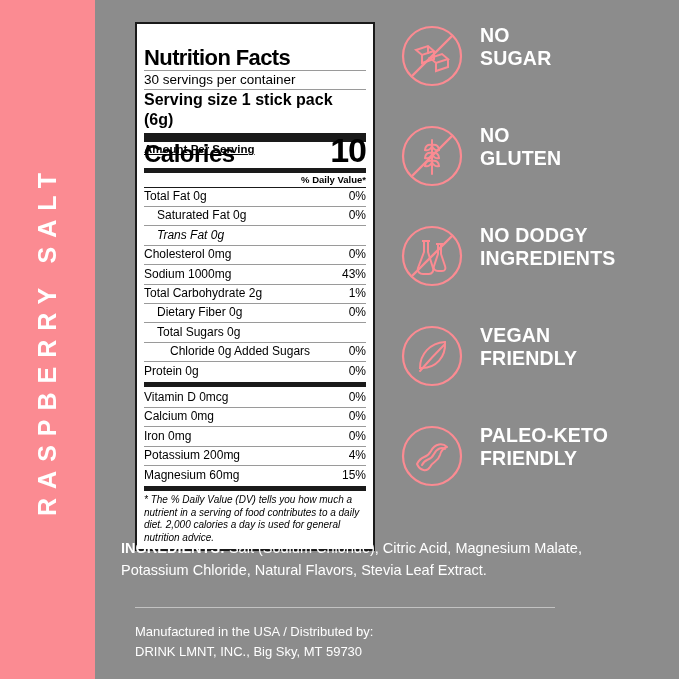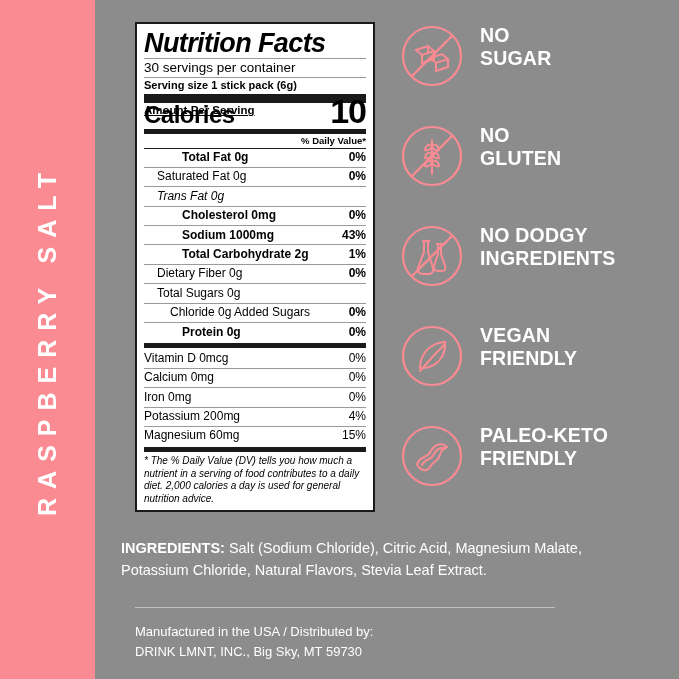--- a/index.html
+++ b/index.html
@@ -49,33 +49,32 @@
     left: 135px;
     top: 22px;
     width: 240px;
     background: #ffffff;
     border: 2px solid #1a1a1a;
     box-sizing: border-box;
     padding: 4px 7px 5px 7px;
     color: #000;
   }
   .nf-title {
-    font-size: 27px;
+    font-size: 22px;
     font-weight: bold;
     letter-spacing: -0.6px;
     line-height: 1.05;
-    margin: 1px 0 1px 0;
-    font-style: italic;
+    margin: 18px 0 1px 0;
   }
   .nf-servings {
     font-size: 13.5px;
     line-height: 1.3;
   }
   .nf-serving-size {
-    font-size: 11px;
+    font-size: 16px;
     font-weight: bold;
     line-height: 1.3;
     margin-bottom: 2px;
   }
   .rule-thick {
     border-top: 9px solid #1a1a1a;
     margin: 2px 0 1px 0;
   }
   .rule-med {
     border-top: 5px solid #1a1a1a;
@@ -124,21 +123,21 @@
     display: flex;
     justify-content: space-between;
     font-size: 12px;
     line-height: 1.45;
     padding: 0.5px 0;
   }
   .nf-row .nm { white-space: nowrap; }
   .nf-row .pct { white-space: nowrap; }
   .ind1 { padding-left: 13px; }
   .ind2 { padding-left: 26px; }
-  .bold { font-weight: bold; margin-left: 38px; }
+  .bold { font-weight: normal; }
   .ital { font-style: italic; }
   .footnote {
     font-size: 10px;
     line-height: 1.25;
     margin-top: 3px;
     font-style: italic;
   }
 
   
   .features {

